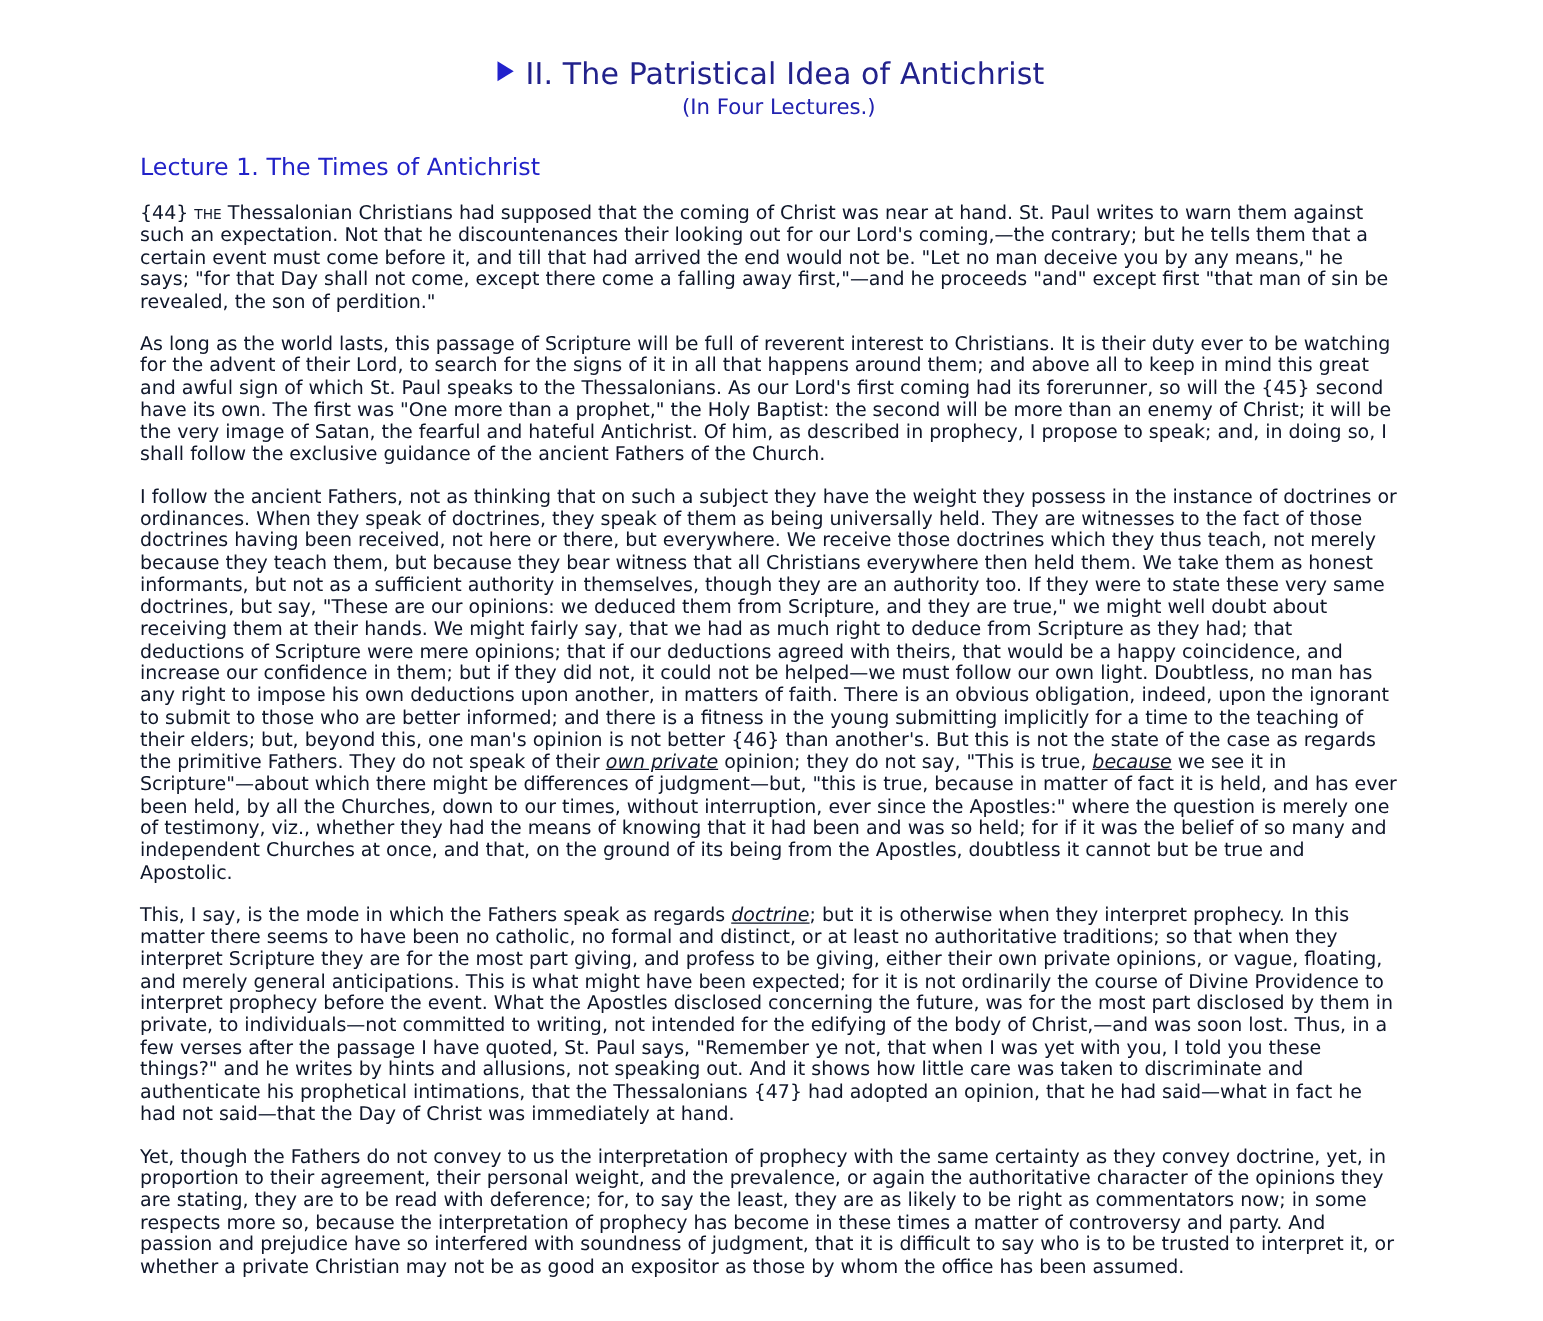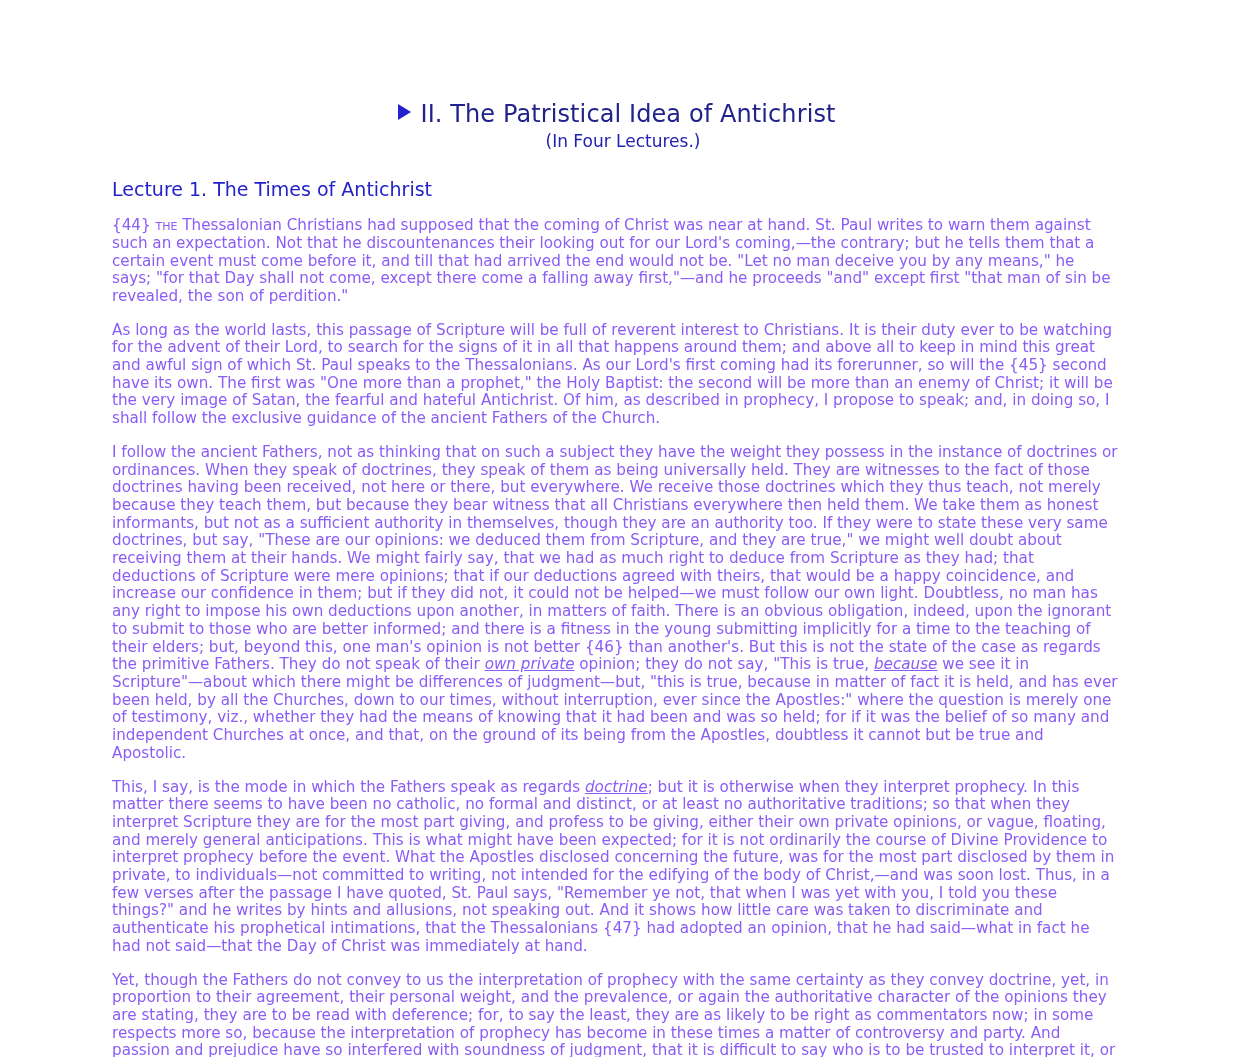--- a/index.html
+++ b/index.html
@@ -16,21 +16,21 @@
   }
   .page {
     position: relative;
     width: 1234px;
     padding: 0;
     box-sizing: border-box;
   }
   .doc-title {
     text-align: center;
     margin: 0;
-    padding-top: 100px;
+    padding-top: 45px;
     font-size: 24px;
     font-weight: normal;
     color: #22228c;
     letter-spacing: 0.1px;
     line-height: 1.18;
   }
   .title-arrow {
     display: inline-block;
     width: 0;
     height: 0;
@@ -56,21 +56,21 @@
     line-height: 1.2;
   }
   .body-copy {
     margin: 0;
     padding: 16px 104px 0 112px;
   }
   .body-copy p {
     margin: 0 12px 16px 0;
     font-size: 15.2px;
     line-height: 1.165;
-    color: #8b5cf6;
+    color: #0f172a;
     text-align: left;
   }
   .smallcaps {
     font-variant: small-caps;
     text-transform: lowercase;
   }
   em { font-style: italic; text-decoration: underline; }
 </style>
 </head>
 <body>

